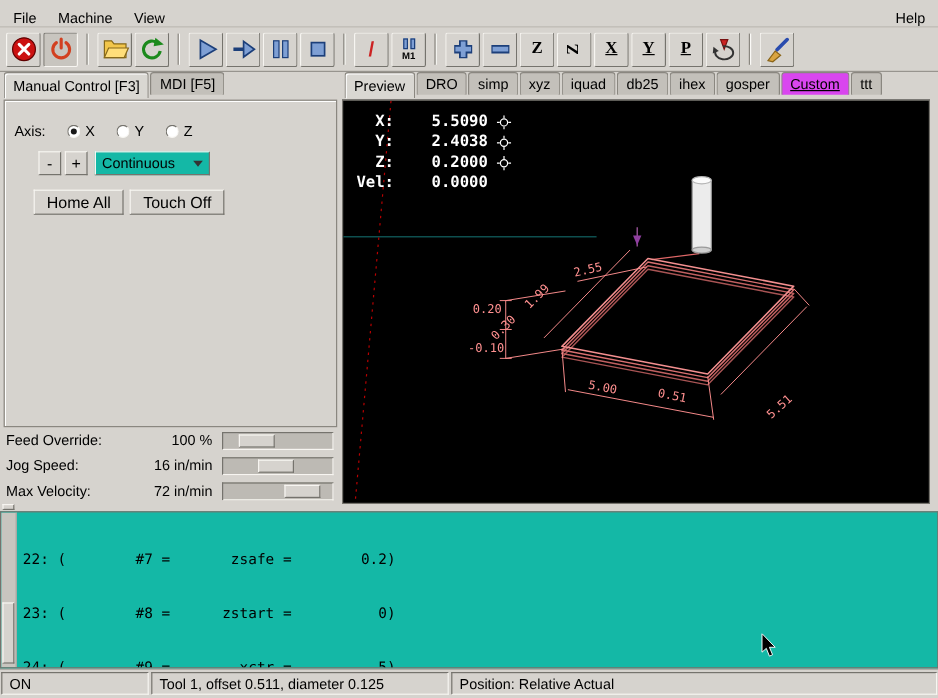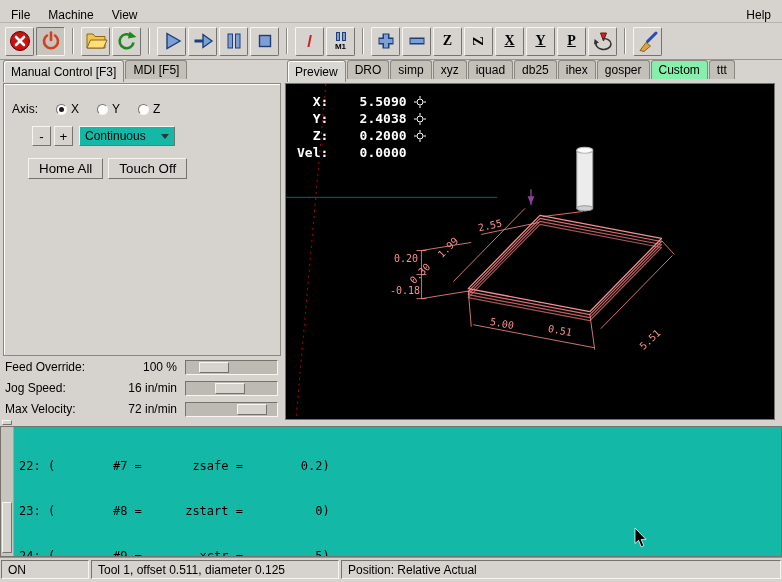--- a/index.html
+++ b/index.html
@@ -31,21 +31,21 @@
   .m1-label{font:bold 8px "Liberation Sans",sans-serif;margin-top:1px;}
   
   .main{display:flex;height:360px;}
   .left-panel{width:284px;flex:none;position:relative;}
   .right-panel{flex:1;position:relative;}
   
   .tabs{display:flex;align-items:flex-start;height:23px;padding-left:3px;}
   .tab{display:inline-flex;align-items:center;height:19px;padding:0 7px;margin-right:1px;
        background:#c3c0ba;border:1px solid #8a8780;border-bottom:none;border-radius:3px 3px 0 0;cursor:pointer;white-space:nowrap;}
   .tab.active{background:#d9d7d2;height:22px;box-shadow:inset 1px 1px 0 #fff;position:relative;z-index:2;}
-  .tab.lit{background:#86efac;}
+  .tab.lit{background:#d946ef;text-decoration:underline;}
   
   .manual-frame{position:absolute;top:23px;left:3px;right:3px;bottom:64px;
                 border:1px solid #8a8780;box-shadow:inset 1px 1px 0 #fff;background:#d6d3ce;padding:16px 6px;}
   .axis-row{display:flex;align-items:center;gap:8px;margin:2px 0 0 2px;}
   .radio-wrap{display:inline-flex;align-items:center;gap:4px;margin-left:10px;}
   .radio{width:11px;height:11px;border-radius:50%;background:#fff;border:1px solid;border-color:#75736d #f7f5f1 #f7f5f1 #75736d;position:relative;display:inline-block;}
   .radio.sel::after{content:"";position:absolute;left:2px;top:2px;right:2px;bottom:2px;border-radius:50%;background:#1a1a1a;}
   .jog-row{display:flex;align-items:center;gap:3px;margin:10px 0 0 22px;}
   .sbtn{min-width:19px;height:20px;background:#d6d3ce;border:1px solid;border-color:#f7f5f1 #75736d #75736d #f7f5f1;
         display:inline-flex;align-items:center;justify-content:center;padding:0 4px;cursor:pointer;}
@@ -74,21 +74,21 @@
   .gcode-area{height:137px;position:relative;background:#d6d3ce;}
   .sash-grip{position:absolute;left:2px;top:0;width:10px;height:5px;background:#d6d3ce;border:1px solid;border-color:#f7f5f1 #75736d #75736d #f7f5f1;cursor:row-resize;}
   .gcode-box{position:absolute;top:6px;left:0;right:0;bottom:0;background:#14b8a6;border:1px solid #75736d;display:flex;overflow:hidden;}
   .gscroll{width:13px;flex:none;background:#c8c5bf;border-right:1px solid #a8a5a0;position:relative;cursor:pointer;}
   .gthumb{position:absolute;left:1px;right:1px;top:58%;height:40%;background:#d6d3ce;border:1px solid;border-color:#f7f5f1 #75736d #75736d #f7f5f1;}
   .gtext{flex:1;padding:2px 5px;font:12px "DejaVu Sans Mono",monospace;line-height:15px;white-space:pre;overflow:hidden;}
   .gline{cursor:default;}
   
   .statusbar{height:25px;display:flex;align-items:stretch;background:#d6d3ce;border-top:1px solid #97948e;padding:2px 1px 3px 1px;}
   .scell{border:1px solid;border-color:#75736d #f7f5f1 #f7f5f1 #75736d;display:flex;align-items:center;padding:0 6px;margin-right:2px;white-space:nowrap;}
-  .scell.c1{width:88px;flex:none;}
+  .scell.c1{width:123px;flex:none;}
   .scell.c2{width:248px;flex:none;}
   .scell.c3{flex:1;margin-right:0;}
   
   .cursor{position:absolute;left:634px;top:528px;z-index:50;pointer-events:none;}
 </style>
 </head>
 <body>
 
 <div class="window">
 
@@ -311,21 +311,21 @@
             <rect x="292" y="66" width="16" height="58" fill="#ececec" stroke="#9a9a9a"></rect>
             <ellipse cx="300" cy="124" rx="8" ry="2.5" fill="#cfcfcf" stroke="#9a9a9a"></ellipse>
             <ellipse cx="300" cy="66" rx="8" ry="3" fill="#fbfbfb" stroke="#b5b5b5"></ellipse>
           </g>
         </svg>
 
         <span class="dim" style="left:192px;top:136px;transform:rotate(-13deg);">2.55</span>
         <span class="dim" style="left:150px;top:158px;transform:rotate(-45deg);">1.99</span>
         <span class="dim" style="left:108px;top:169px;">0.20</span>
         <span class="dim" style="left:122px;top:184px;transform:rotate(-45deg);">0.30</span>
-        <span class="dim" style="left:104px;top:201px;">-0.18</span>
+        <span class="dim" style="left:104px;top:201px;">-0.10</span>
         <span class="dim" style="left:204px;top:234px;transform:rotate(11deg);">5.00</span>
         <span class="dim" style="left:262px;top:241px;transform:rotate(11deg);">0.51</span>
         <span class="dim" style="left:352px;top:250px;transform:rotate(-42deg);">5.51</span>
 
         <div class="dro">
           <div class="dro-row">
             <span class="t">  X:    5.5090</span>
             <svg class="homed-icon" width="12" height="12" viewBox="0 0 12 12">
               <circle cx="6" cy="6" r="3" fill="none" stroke="#fff" stroke-width="1"></circle>
               <path d="M6 0v2.5 M6 9.5V12 M0 6h2.5 M9.5 6H12" stroke="#fff" stroke-width="1"></path>

